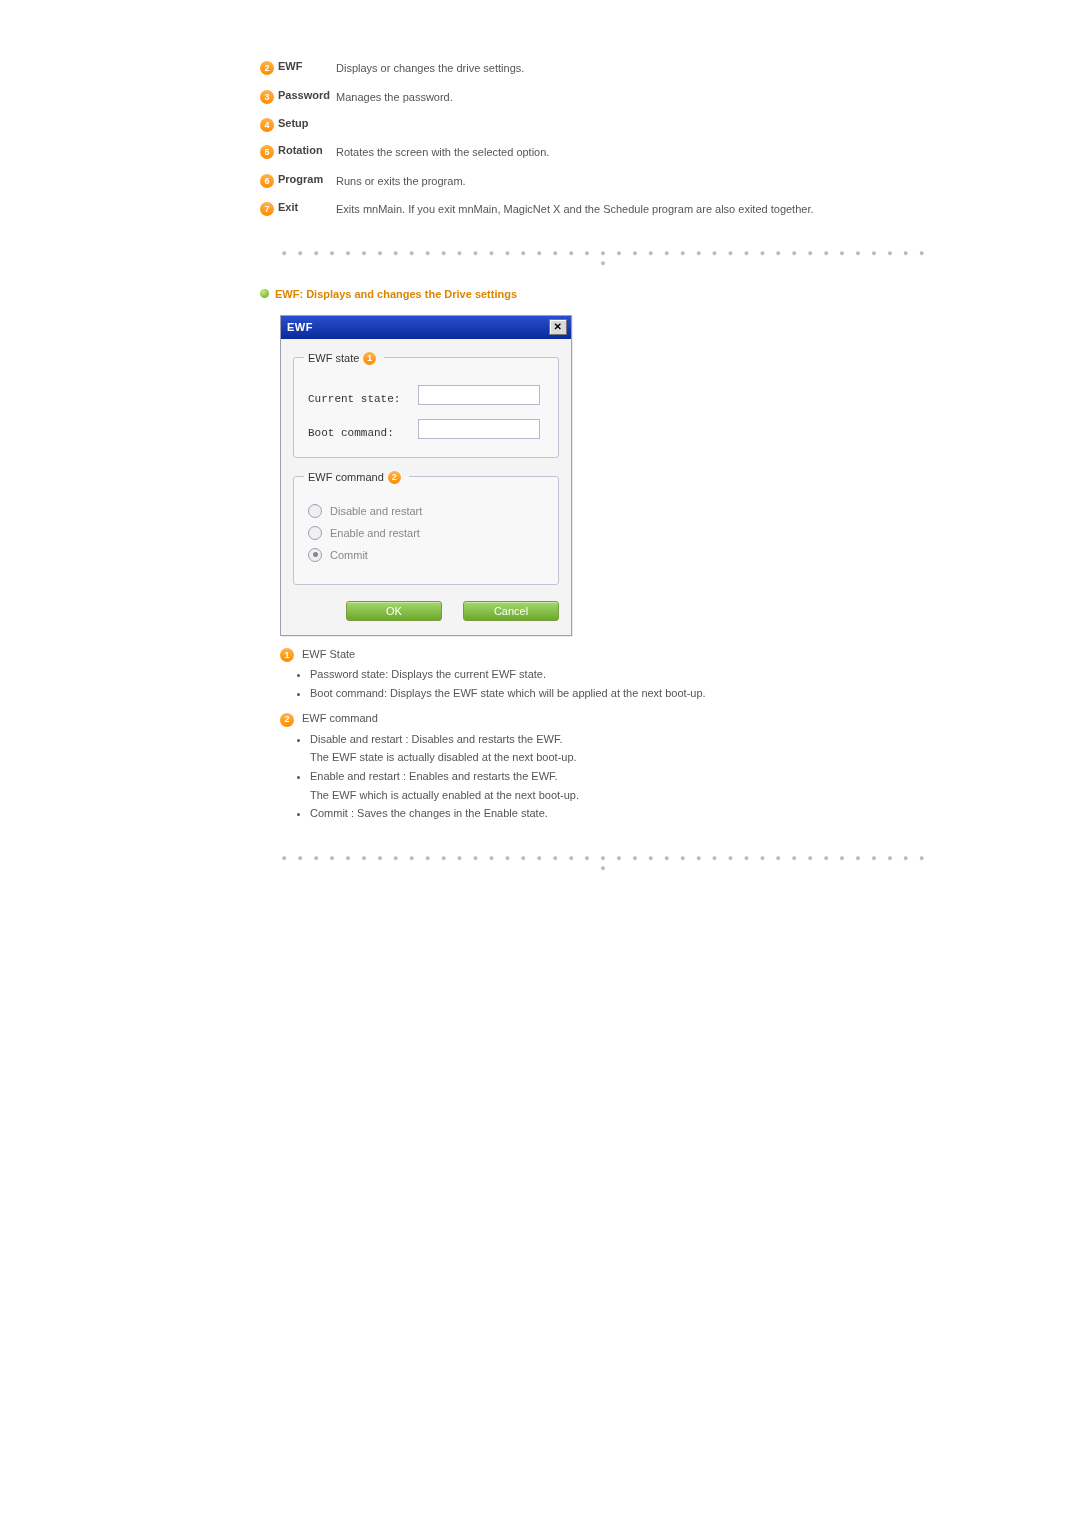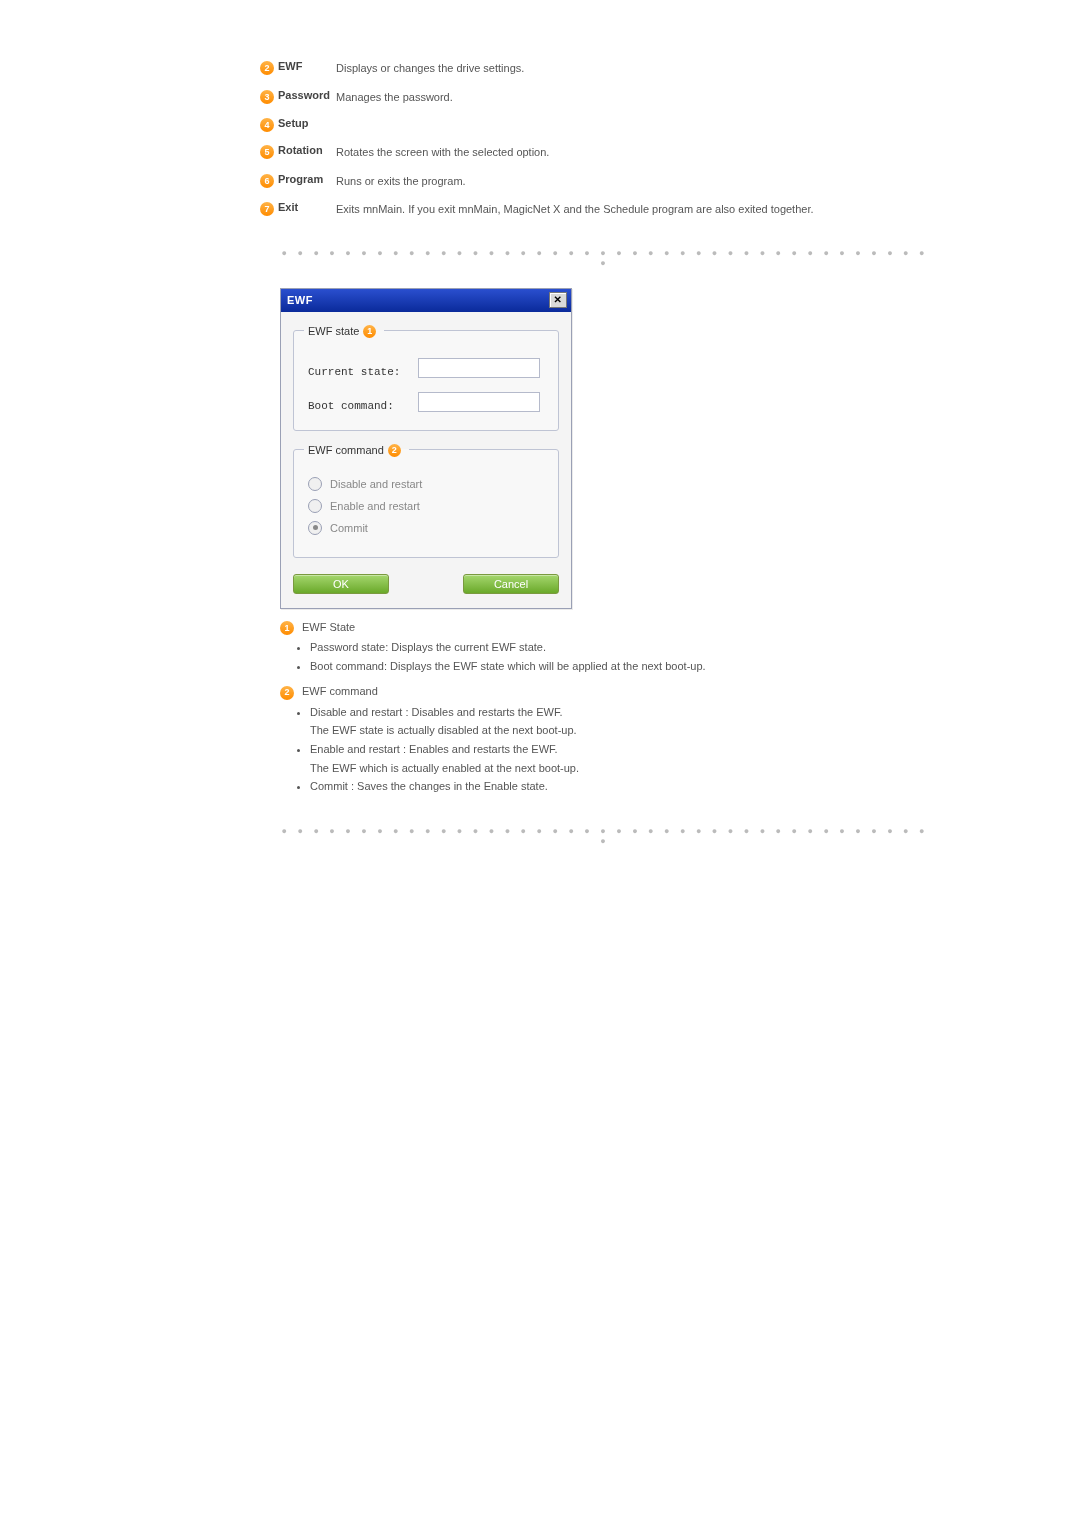--- a/index.html
+++ b/index.html
@@ -145,21 +145,21 @@
     width:12px;height:12px;border-radius:50%;
     border:1px solid #9aa0b5;
     background:#f0f0f0;
     display:inline-flex;align-items:center;justify-content:center;
     margin-right:8px; flex-shrink:0;
   }
   .radio-circle .dot {
     width:5px;height:5px;border-radius:50%;background:#888;
   }
   .btn-row {
-    display:flex;justify-content:space-between;gap:28px;
+    display:flex;justify-content:flex-end;gap:21px;
     padding-top:4px;
   }
   .d-btn {
     min-width:70px;
     padding:3px 12px;
     border:1px solid #7a9a3f;
     border-radius:3px;
     color:#fff;
     background: linear-gradient(#a5d76e,#6aa92a);
     text-align:center;
@@ -224,20 +224,23 @@
     </div>
     <div class="num-row">
       <span class="num-badge badge-orange">7</span>
       <span class="label">Exit</span>
       <span class="desc">Exits mnMain. If you exit mnMain, MagicNet X and the Schedule program are also exited together.</span>
     </div>
   </div>
 
   <div class="dots-divider">● ● ● ● ● ● ● ● ● ● ● ● ● ● ● ● ● ● ● ● ● ● ● ● ● ● ● ● ● ● ● ● ● ● ● ● ● ● ● ● ● ●</div>
 
+  <div class="section-heading">
+    <span class="bullet"></span><span>EWF: Displays and changes the Drive settings</span>
+  </div>
 
   <div class="dialog-wrap">
     <div class="win-dialog">
       <div class="win-titlebar">
         <span>EWF</span>
         <span class="win-close">✕</span>
       </div>
       <div class="win-body">
         <fieldset class="group">
           <legend>

